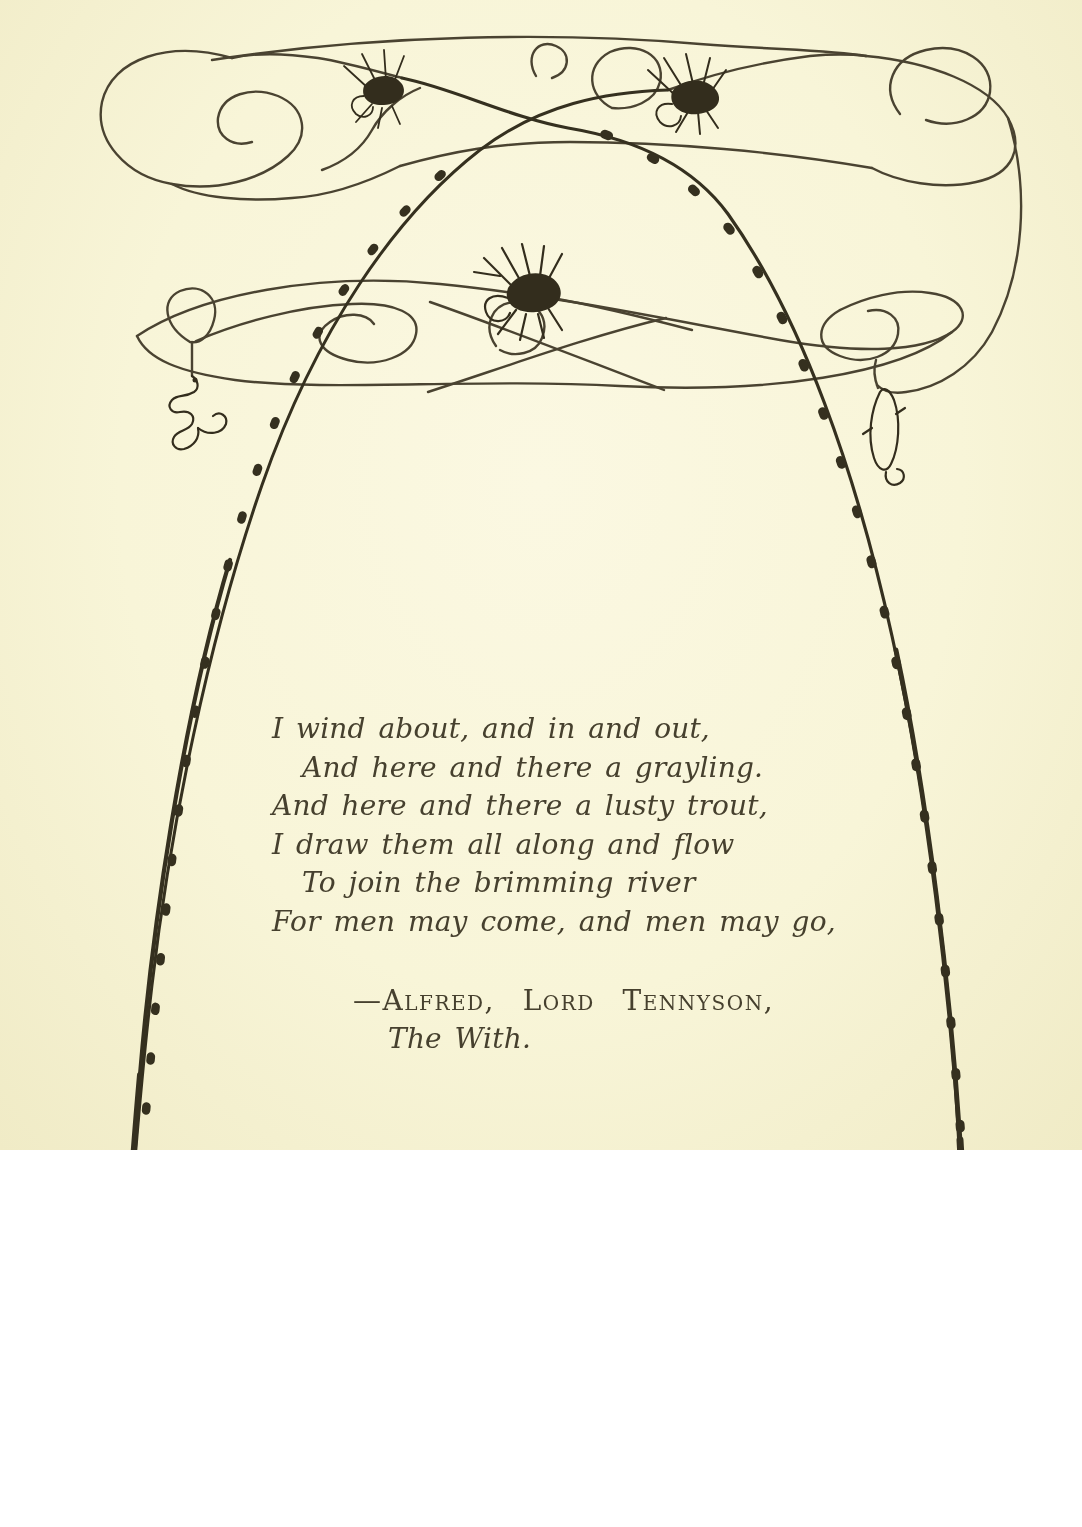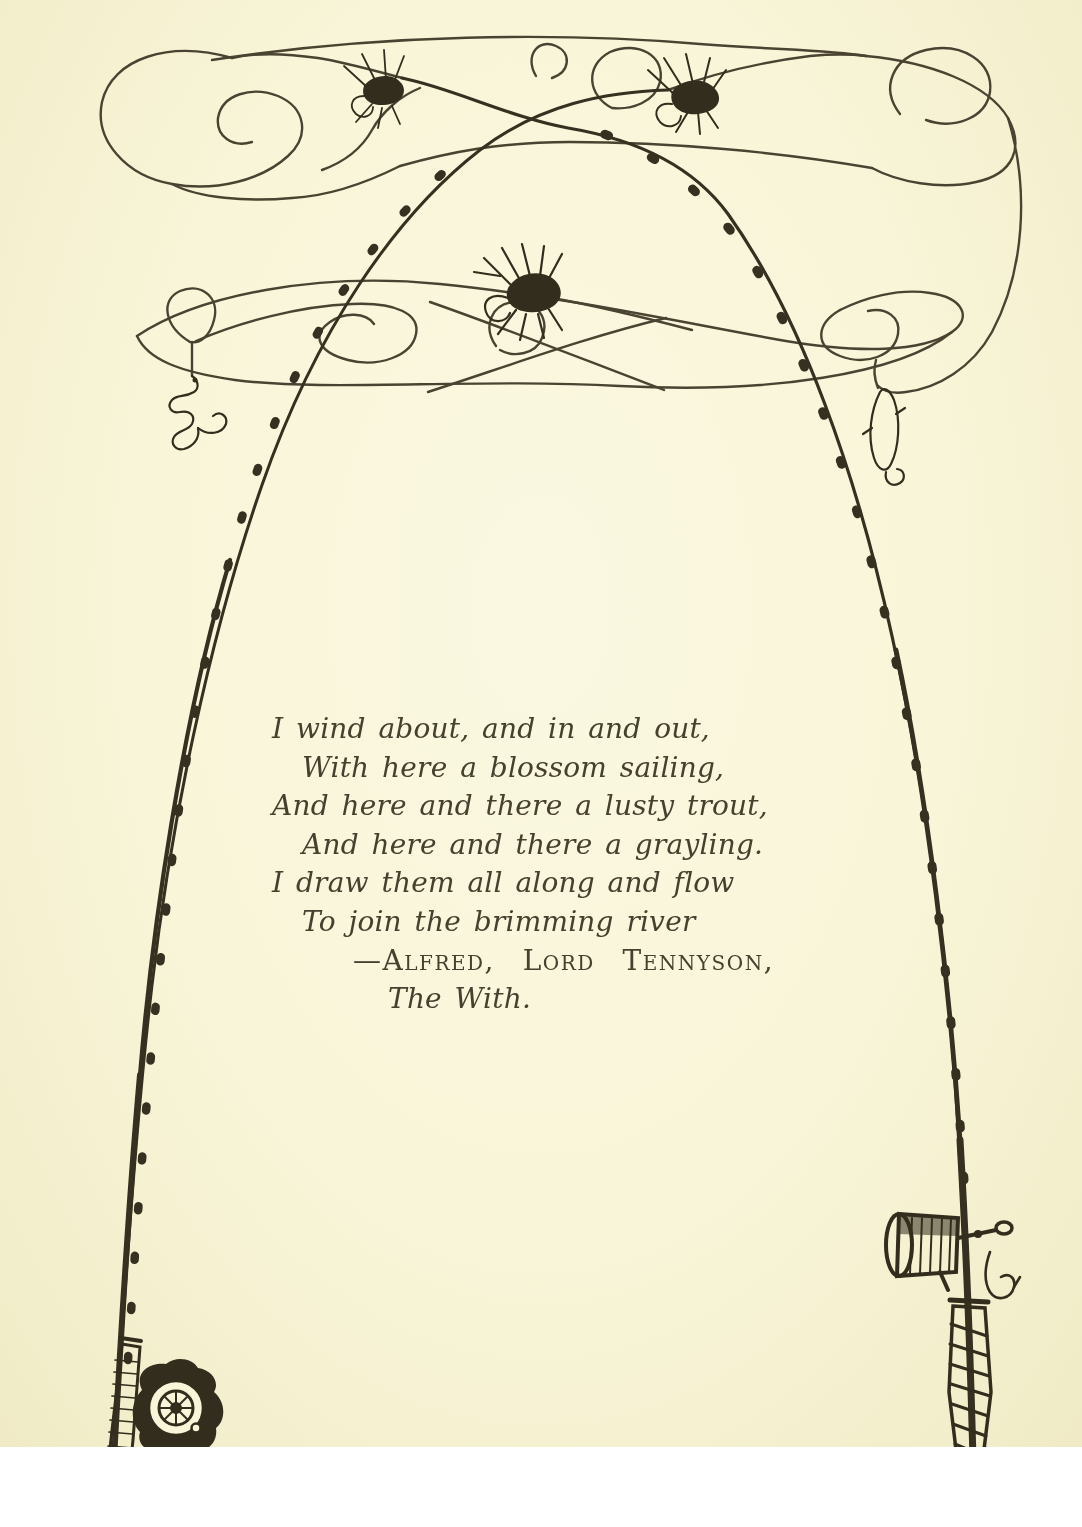--- a/index.html
+++ b/index.html
@@ -1,37 +1,37 @@
 <!DOCTYPE html>
 <html><head>
 <meta charset="utf-8">
 <style>
   html,body{margin:0;padding:0;}
   .page{
     position:relative;
-    width:1082px;height:1447px;
+    width:1082px;height:1150px;
     background:radial-gradient(ellipse at 50% 42%, #fbf8e2 0%, #f8f5d8 55%, #f0ebc6 100%);
     overflow:hidden;
     font-family:"DejaVu Serif","Liberation Serif",serif;
   }
   .art{position:absolute;left:0;top:0;width:1082px;height:1527px;}
   .poem{
     position:absolute;left:272px;top:710px;width:480px;
     color:#46402e;
     font-size:28px;line-height:38.6px;
     font-style:italic;
     letter-spacing:.2px;word-spacing:.13em;
   }
   .poem .line{white-space:nowrap;}
   .poem .ind{margin-left:30px;}
   .poem .attribution{
     font-style:normal;
     font-variant:small-caps;
     margin-left:81px;
-    letter-spacing:1.5px;word-spacing:.62em;
+    letter-spacing:1.5px;word-spacing:.62em;margin-top:40px;
   }
   .poem .worktitle{margin-left:116px;}
 </style>
 </head>
 <body>
 
 <div class="page">
 
   <svg class="art" viewBox="0 0 1082 1527" aria-hidden="true">
 
@@ -220,22 +220,22 @@
     </g>
 
     <g stroke="#332d1d" fill="none" stroke-width="2.6" stroke-linecap="round">
       <path d="M 990 1252 C 985 1266, 983 1280, 990 1292 C 997 1302, 1011 1299, 1014 1287 C 1016 1278, 1009 1272, 1001 1277"></path>
       <path d="M 1014 1287 L 1020 1277"></path>
     </g>
   </svg>
 
   <div class="poem">
     <div class="line">I wind about, and in and out,</div>
-    <div class="line ind">With here a blossom sailing,</div>
+    <div class="line ind">And here and there a grayling.</div>
     <div class="line">And here and there a lusty trout,</div>
-    <div class="line ind">And here and there a grayling.</div>
     <div class="line">I draw them all along and flow</div>
     <div class="line ind">To join the brimming river</div>
+    <div class="line">For men may come, and men may go,</div>
     <div class="line attribution">—Alfred, Lord Tennyson,</div>
     <div class="line worktitle">The With.</div>
   </div>
 
 </div>
 
 </body></html>

